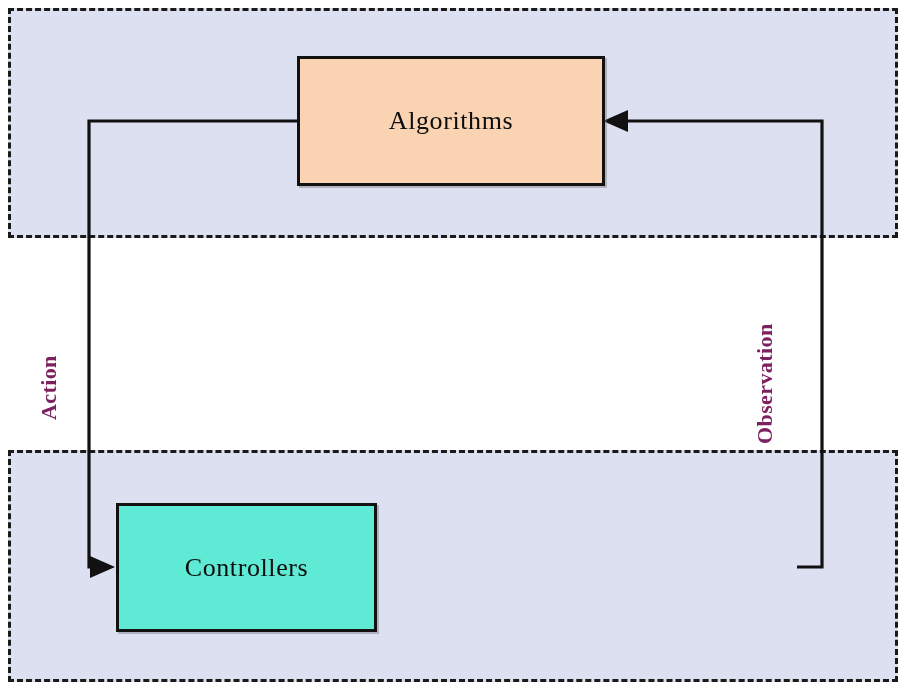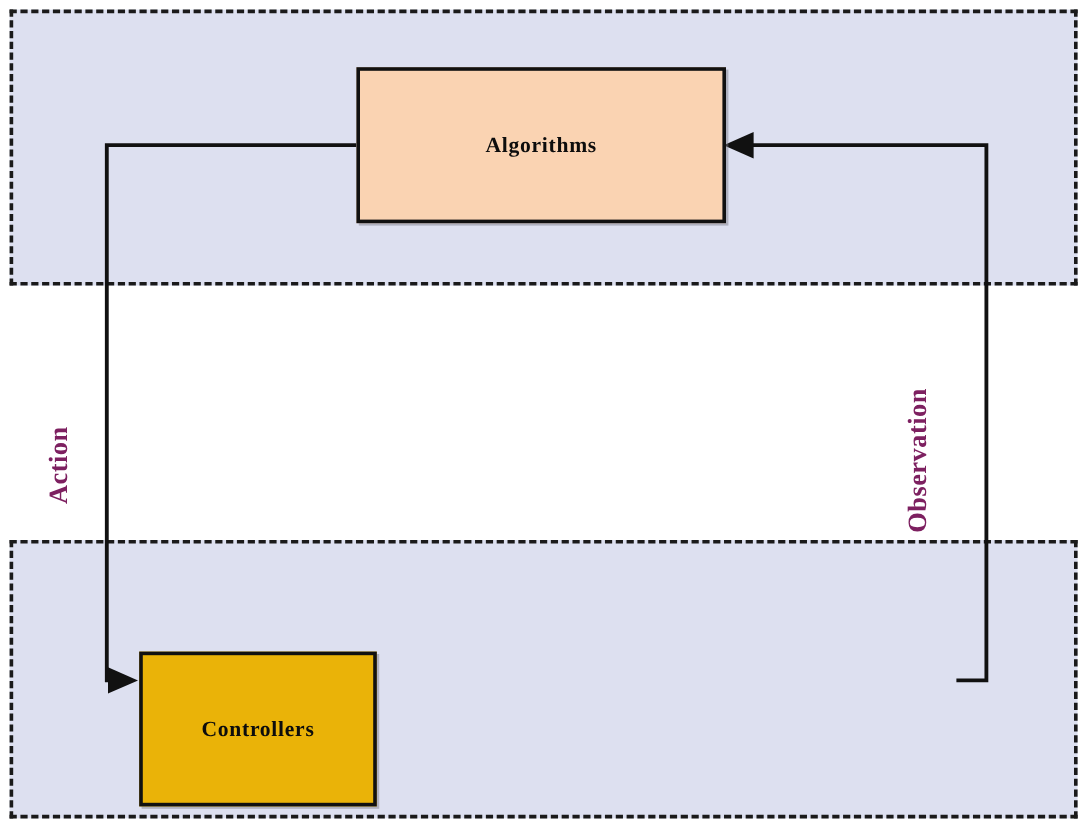--- a/index.html
+++ b/index.html
@@ -41,22 +41,22 @@
     box-sizing: border-box;
     background: #fad3b2;
     border: 3px solid #111111;
     box-shadow: 2px 2px 0 rgba(120,120,130,0.45);
     display: flex;
     align-items: center;
     justify-content: center;
   }
   .node-label {
     font-family: "Liberation Serif", "DejaVu Serif", serif;
-    font-weight: bold;
-    font-size: 18px;
+    font-weight: normal;
+    font-size: 26px;
     color: #0d0d0d;
     letter-spacing: 0.6px;
     white-space: nowrap;
     text-align: center;
   }
   .edge-label {
     position: absolute;
     font-family: "Liberation Serif", "DejaVu Serif", serif;
     font-weight: bold;
     font-size: 22px;
@@ -84,20 +84,20 @@
     </defs>
     <path id="edge-path-0" fill="none" stroke="#111111" stroke-width="3.2" stroke-linecap="butt" stroke-linejoin="miter" d="M 297 121 L 89 121 L 89 567 L 110 567"></path>
     <polygon id="edge-head-0" fill="#111111" points="90,556 90,578 115,567"></polygon>
     <path id="edge-path-1" fill="none" stroke="#111111" stroke-width="3.2" stroke-linecap="butt" stroke-linejoin="miter" d="M 797 567 L 822 567 L 822 121 L 614 121"></path>
     <polygon id="edge-head-1" fill="#111111" points="628,110 628,132 603,121"></polygon>
   </svg>
 
   <div class="node-box" id="node-0" style="left: 297px; top: 56px; width: 308px; height: 130px; background: rgb(250, 211, 178); border-color: rgb(17, 17, 17);">
     <span class="node-label">Algorithms</span>
   </div>
-  <div class="node-box" id="node-1" style="left: 116px; top: 503px; width: 198px; height: 129px; background: #eab308; border-color: rgb(17, 17, 17); margin-top: 40px;">
+  <div class="node-box" id="node-1" style="left: 116px; top: 503px; width: 261px; height: 129px; background: #5eead4; border-color: rgb(17, 17, 17);">
     <span class="node-label">Controllers</span>
   </div>
 
   <div class="edge-label" id="edge-label-0" style="left: 62px; top: 394px; color: rgb(125, 32, 96); transform: rotate(-90deg);">Action</div>
   <div class="edge-label" id="edge-label-1" style="left: 778px; top: 418px; color: rgb(125, 32, 96); transform: rotate(-90deg);">Observation</div>
 
 </div>
 
 </body></html>

